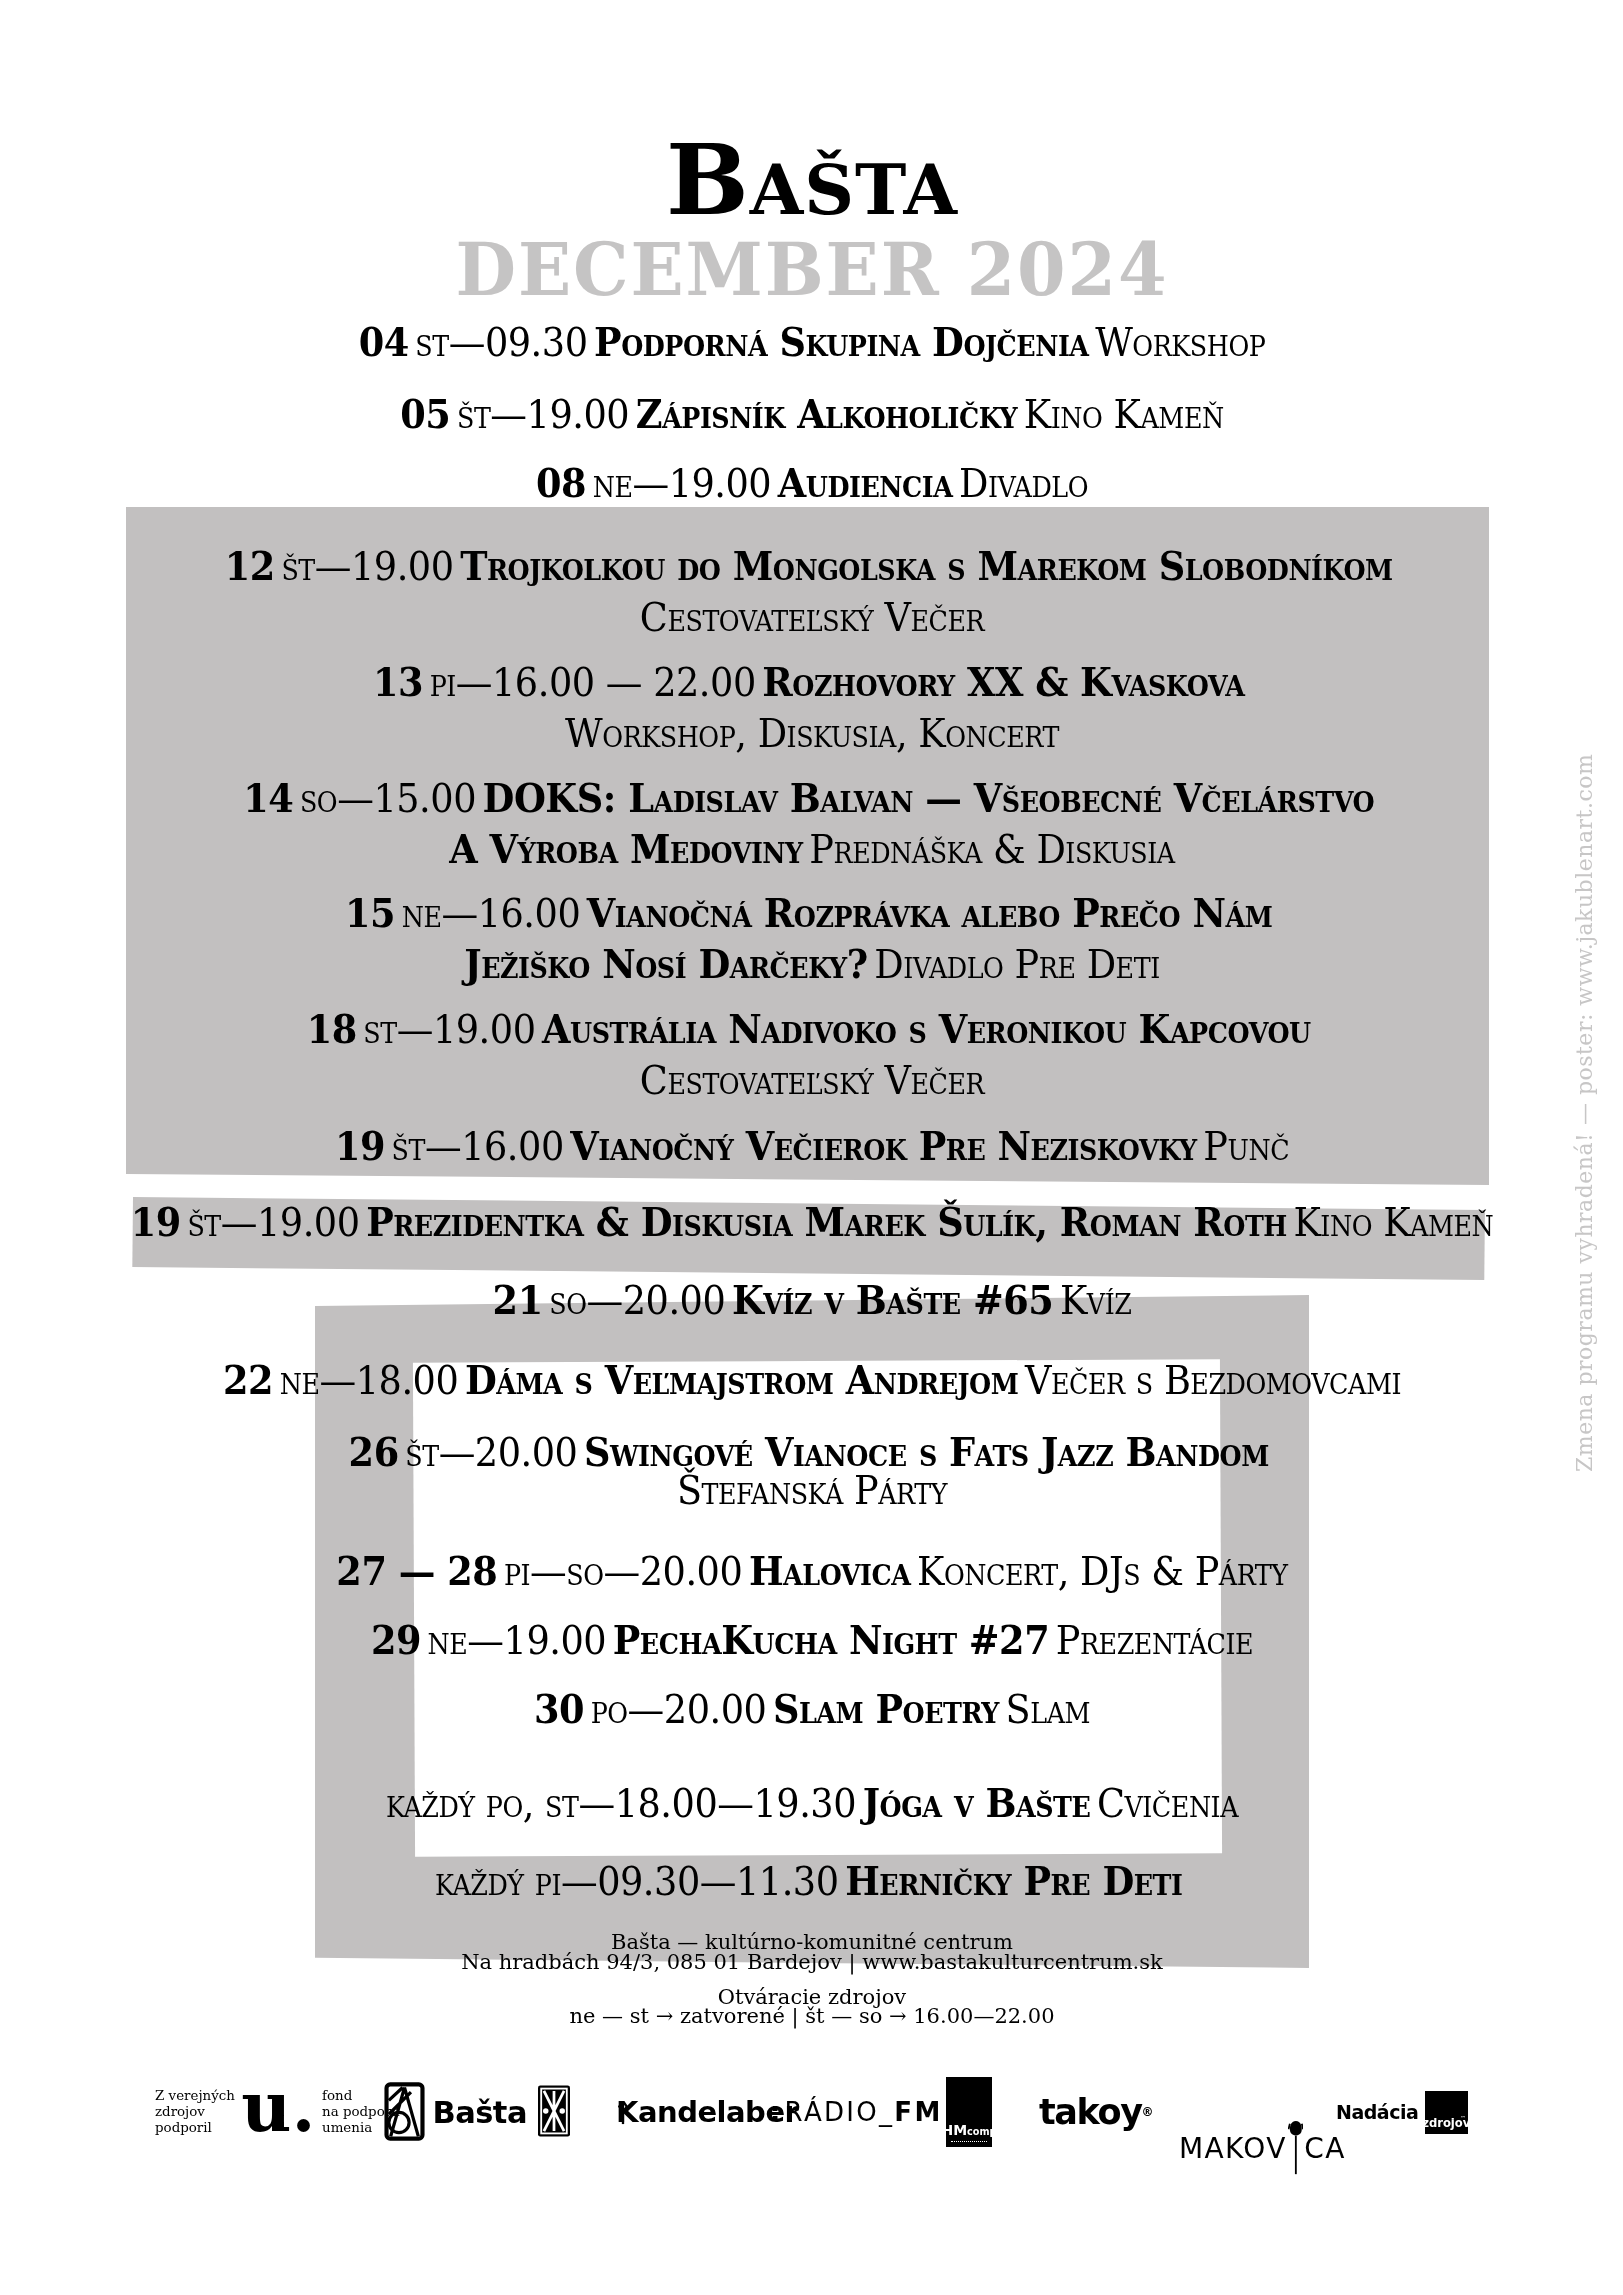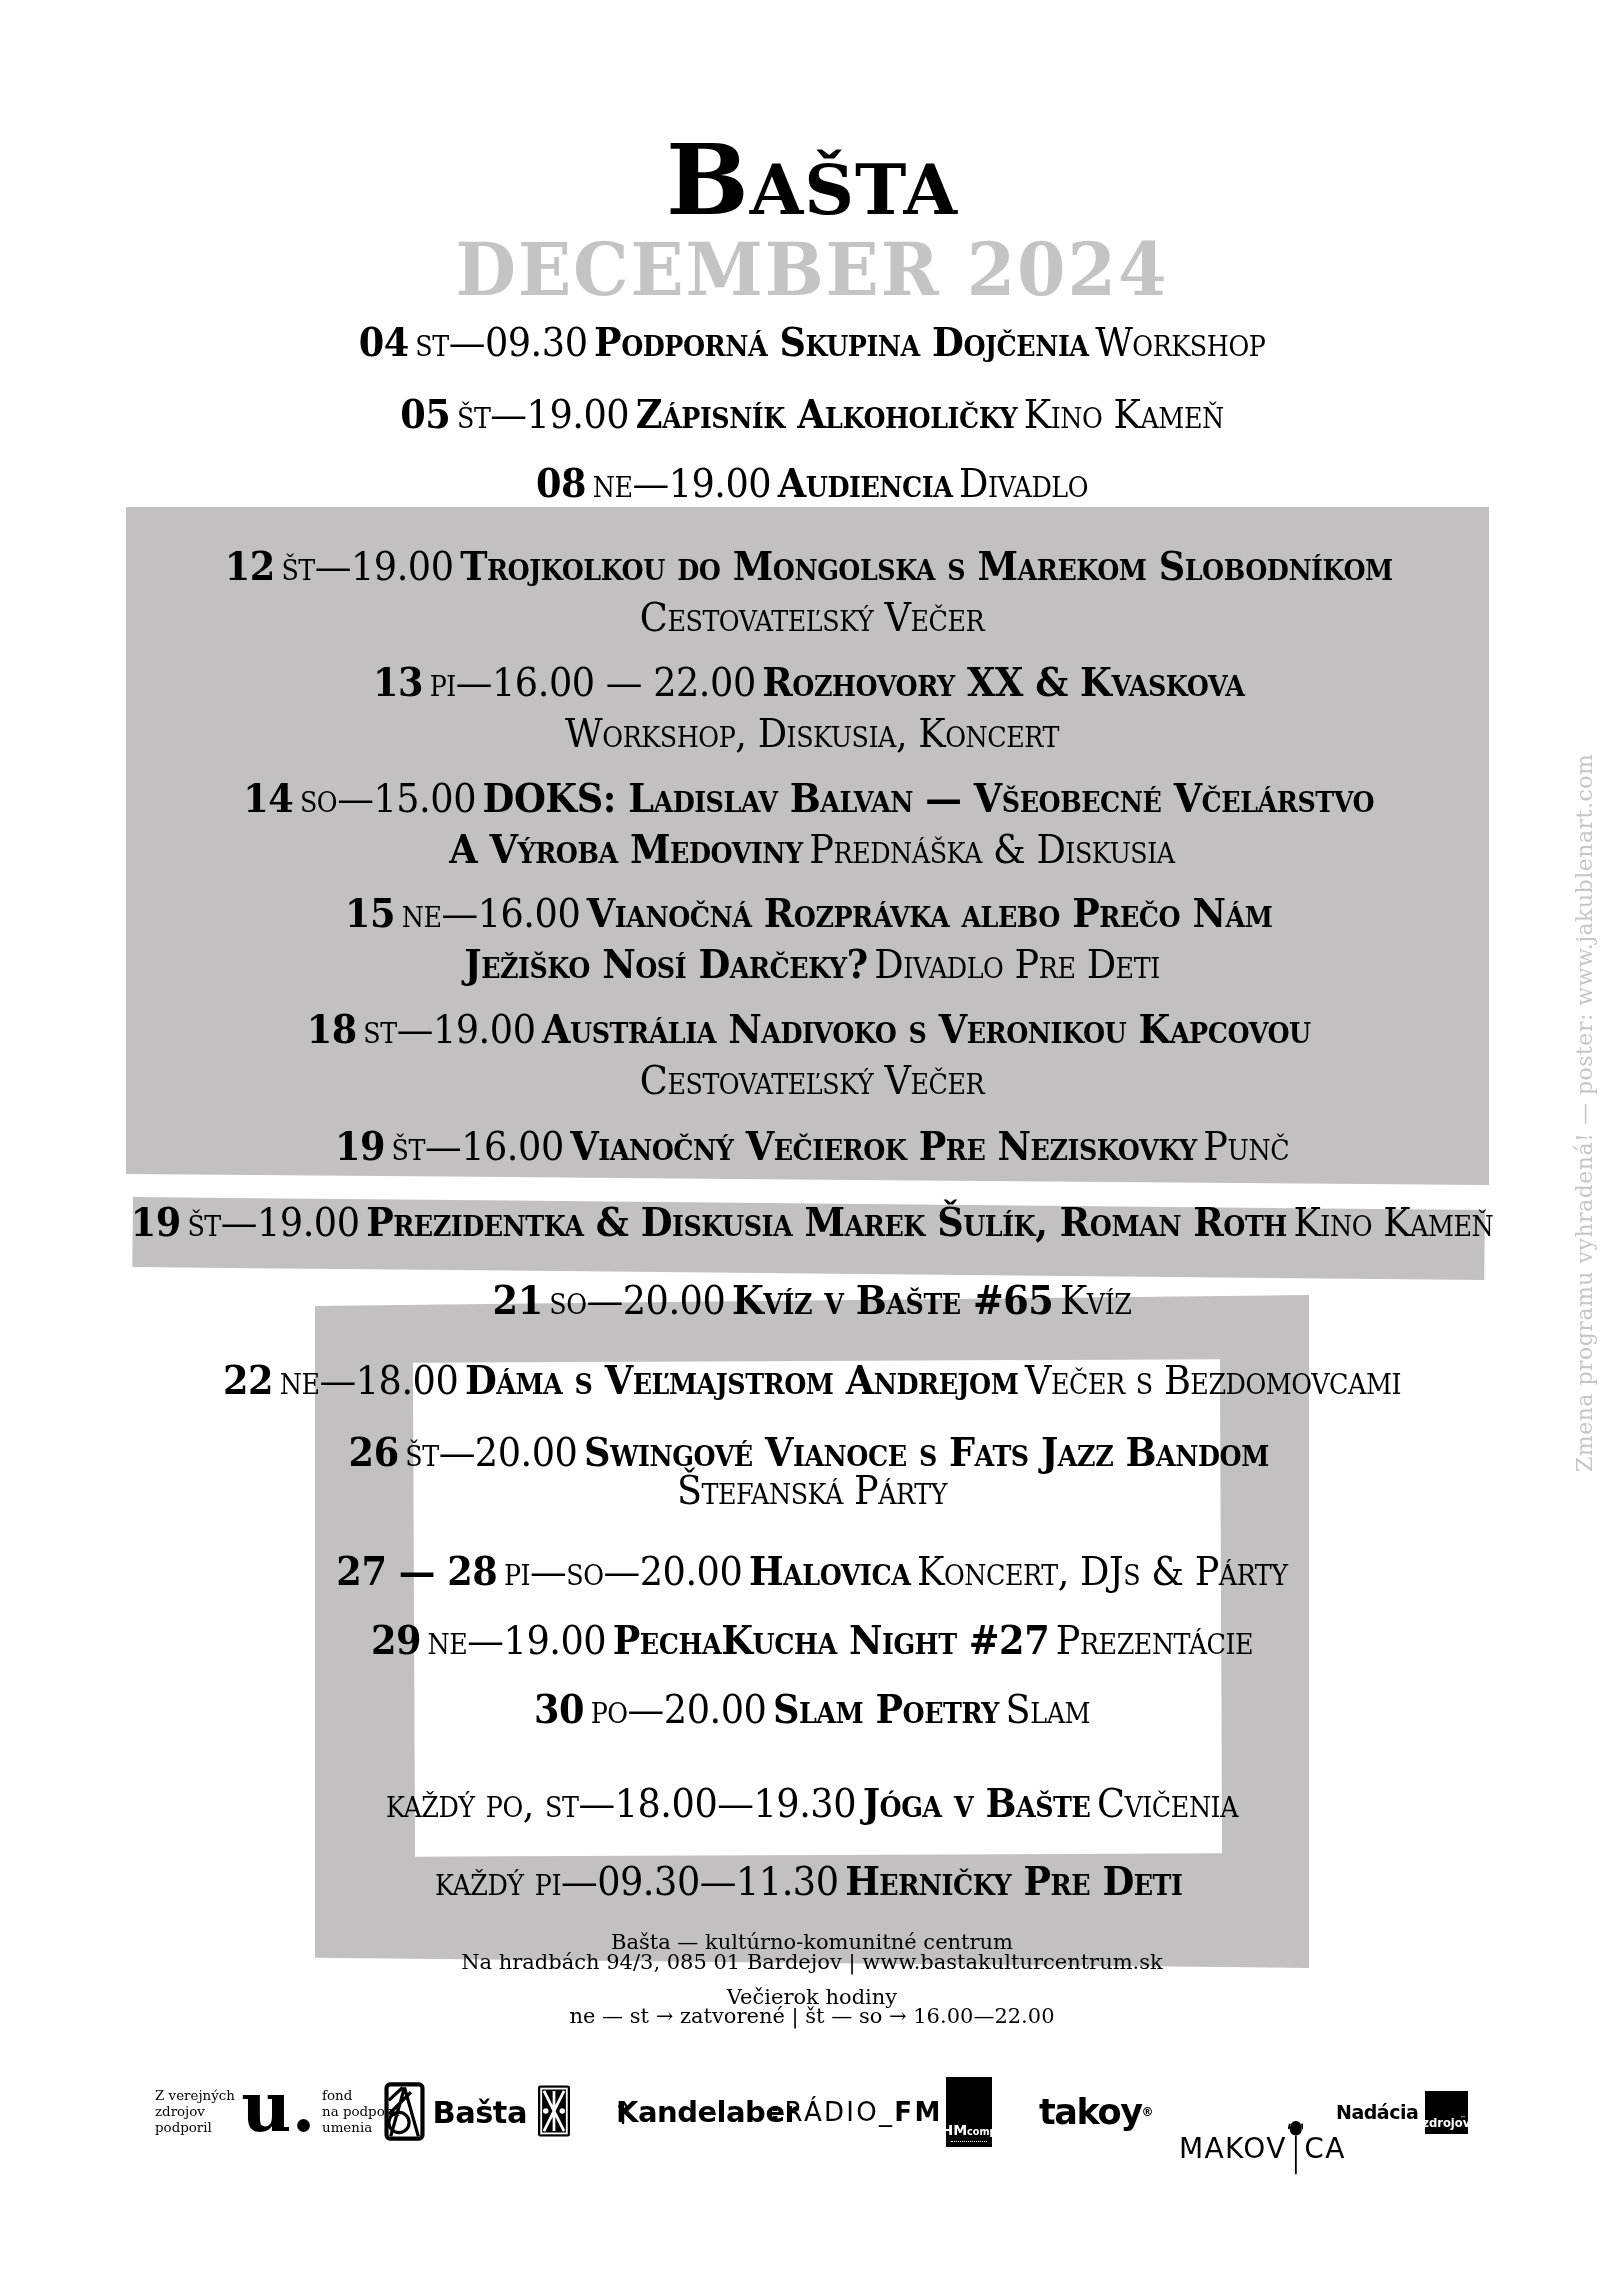--- a/index.html
+++ b/index.html
@@ -151,21 +151,21 @@
 </div>
 <div class="row" style="top:1778px">
   <span class="m">každý po, st—18.00—19.30</span><span class="t">Jóga v Bašte</span><span class="c">Cvičenia</span>
 </div>
 <div class="row" style="top:1856px">
   <span class="m">každý pi—09.30—11.30</span><span class="t">Herničky Pre Deti</span>
 </div>
 
 <div class="f-row f-bold" style="top:1930px">Bašta — kultúrno-komunitné centrum</div>
 <div class="f-row" style="top:1950px">Na hradbách 94/3, 085 01 Bardejov | www.bastakulturcentrum.sk</div>
-<div class="f-row f-bold" style="top:1985px">Večierok hodiny</div>
+<div class="f-row f-bold" style="top:1985px">Otváracie zdrojov</div>
 <div class="f-row" style="top:2004px">ne — st → zatvorené | št — so → 16.00—22.00</div>
 
 <div class="sponsors">
 
   <div class="sp" style="left:155px">
     <div class="fpu-col">
       <div>Z verejných</div>
       <div>zdrojov</div>
       <div>podporil</div>
     </div>

